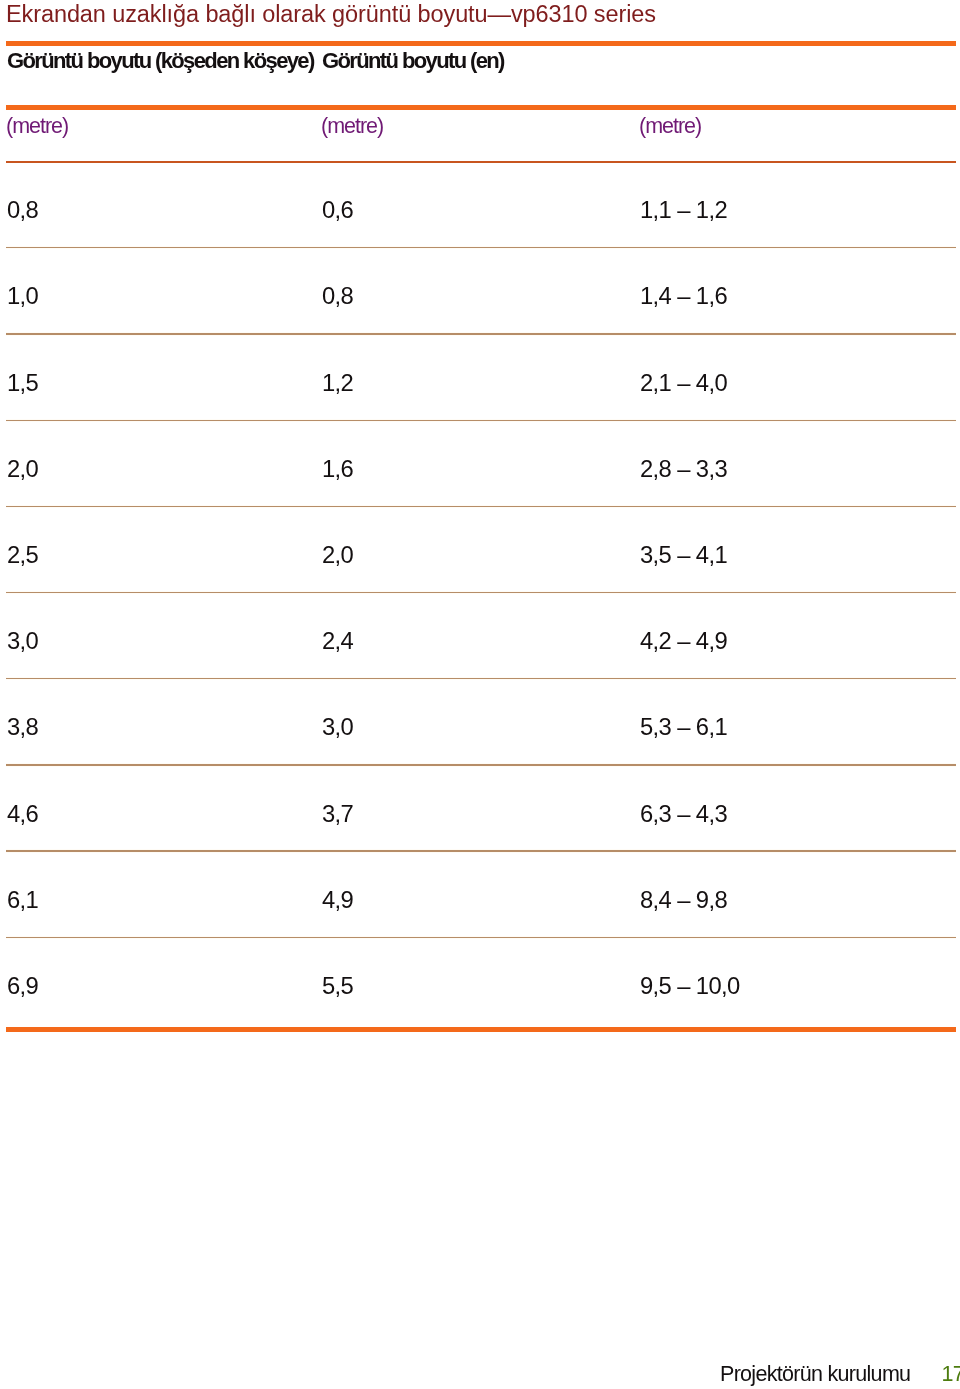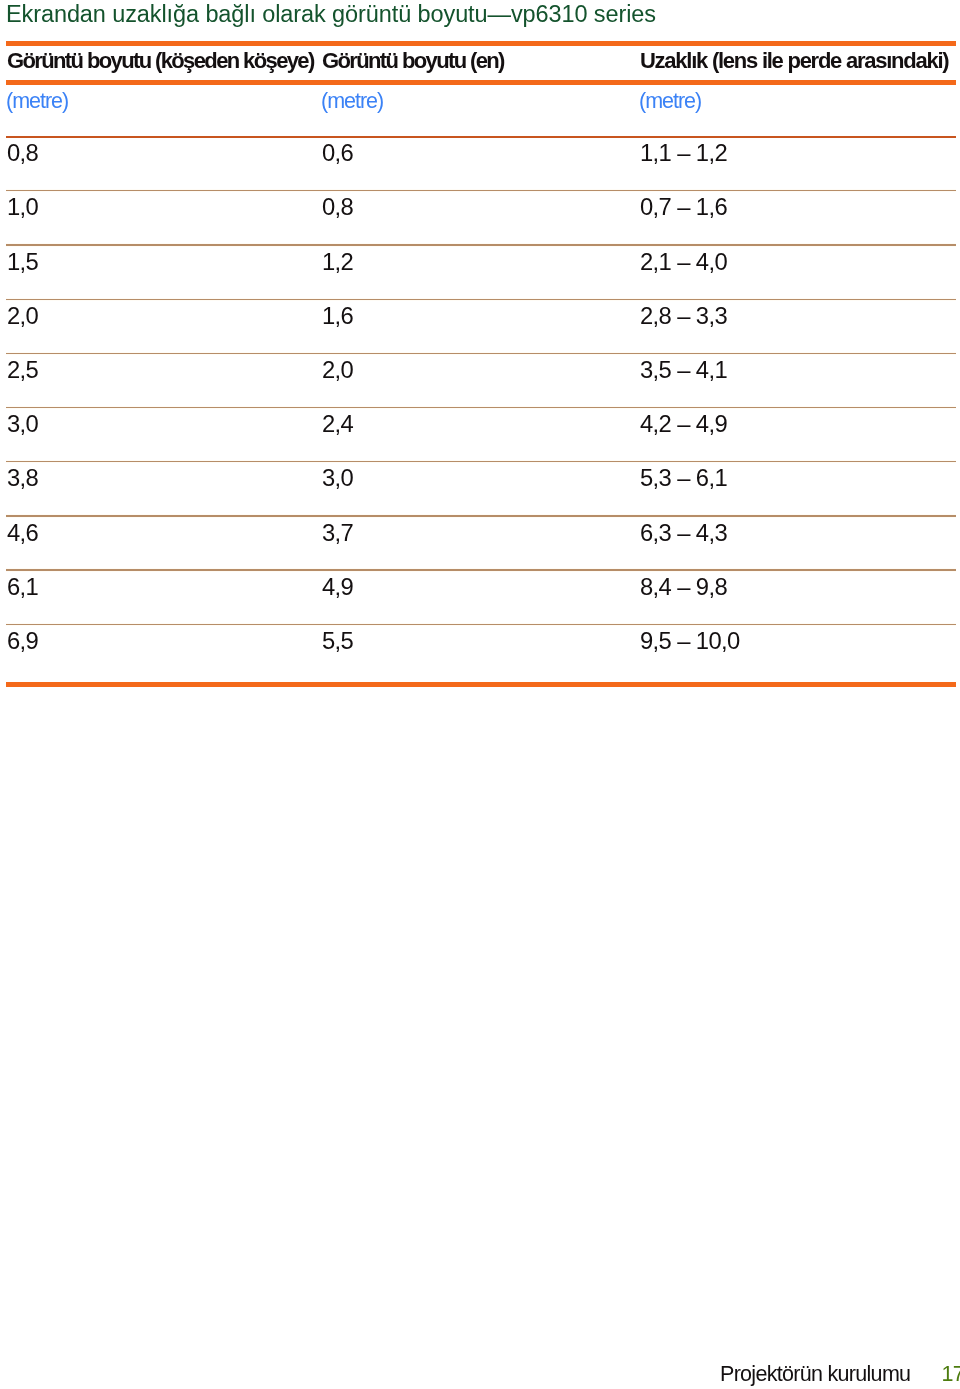--- a/index.html
+++ b/index.html
@@ -24,21 +24,21 @@
   }
 
   
   .page-title {
     position: absolute;
     left: 6px;
     top: 0.8px;
     font-size: 23.5px;
     line-height: 26px;
     letter-spacing: -0.1px;
-    color: #14532d;
+    color: #7f1d1d;
     white-space: nowrap;
   }
 
   
   .table {
     position: absolute;
     left: 5.9px;
     top: 40.5px;
     width: 949.8px;
   }
@@ -46,21 +46,21 @@
     width: 100%;
     background: #f4691a;
   }
   .rule-thick  { height: 5px; }
   .rule-bottom { height: 4.6px; margin-top: -0.2px; }
   .rule-thin   { height: 1.9px; background: #c8551f; position: relative; top: 1.0px; }
   .sep         { height: 1.25px; background: #b68d68; box-shadow: 0 -0.6px 0 rgba(255,251,238,0.9), 0 0.6px 0 rgba(255,250,238,0.9); }
 
   .hrow {
     position: relative;
-    height: 34px;
+    height: 59px;
   }
   .hcell {
     position: absolute;
     top: 2.4px;
     font-weight: bold;
     font-size: 22px;
     letter-spacing: -1.62px;
     white-space: nowrap;
     color: #141011;
   }
@@ -69,25 +69,26 @@
     position: relative;
     height: 50.3px;
   }
   .ucell {
     position: absolute;
     margin-left: -0.9px;
     top: 4.8px;
     font-size: 21.5px;
     letter-spacing: -1.05px;
     white-space: nowrap;
-    color: #3b82f6;
+    color: #701a75;
   }
   .drow {
     position: relative;
     height: 54.2px;
+    margin-top: 32px;
   }
   .drow:last-child { height: 58px; }
   .drow .sep {
     position: absolute;
     left: 0;
     right: 0;
     bottom: -0.55px;
   }
   .drow:last-child .sep { display: none; }
   .dcell {
@@ -135,21 +136,20 @@
 <div class="page">
 
   <div class="page-title">Ekrandan uzaklığa bağlı olarak görüntü boyutu—vp6310 series</div>
 
   <div class="table">
     <div class="rule rule-thick"></div>
 
     <div class="hrow">
       <div class="hcell c1">Görüntü boyutu (köşeden köşeye)</div>
       <div class="hcell c2">Görüntü boyutu (en)</div>
-      <div class="hcell c3">Uzaklık (lens ile perde arasındaki)</div>
     </div>
 
     <div class="rule rule-thick"></div>
 
     <div class="urow">
       <div class="ucell c1">(metre)</div>
       <div class="ucell c2">(metre)</div>
       <div class="ucell c3">(metre)</div>
     </div>
 
@@ -158,21 +158,21 @@
     <div id="rows">
         <div class="drow">
           <div class="dcell c1">0,8</div>
           <div class="dcell c2">0,6</div>
           <div class="dcell c3">1,1 – 1,2</div>
           <div class="sep"></div>
         </div>
         <div class="drow">
           <div class="dcell c1">1,0</div>
           <div class="dcell c2">0,8</div>
-          <div class="dcell c3">0,7 – 1,6</div>
+          <div class="dcell c3">1,4 – 1,6</div>
           <div class="sep"></div>
         </div>
         <div class="drow">
           <div class="dcell c1">1,5</div>
           <div class="dcell c2">1,2</div>
           <div class="dcell c3">2,1 – 4,0</div>
           <div class="sep"></div>
         </div>
         <div class="drow">
           <div class="dcell c1">2,0</div>

